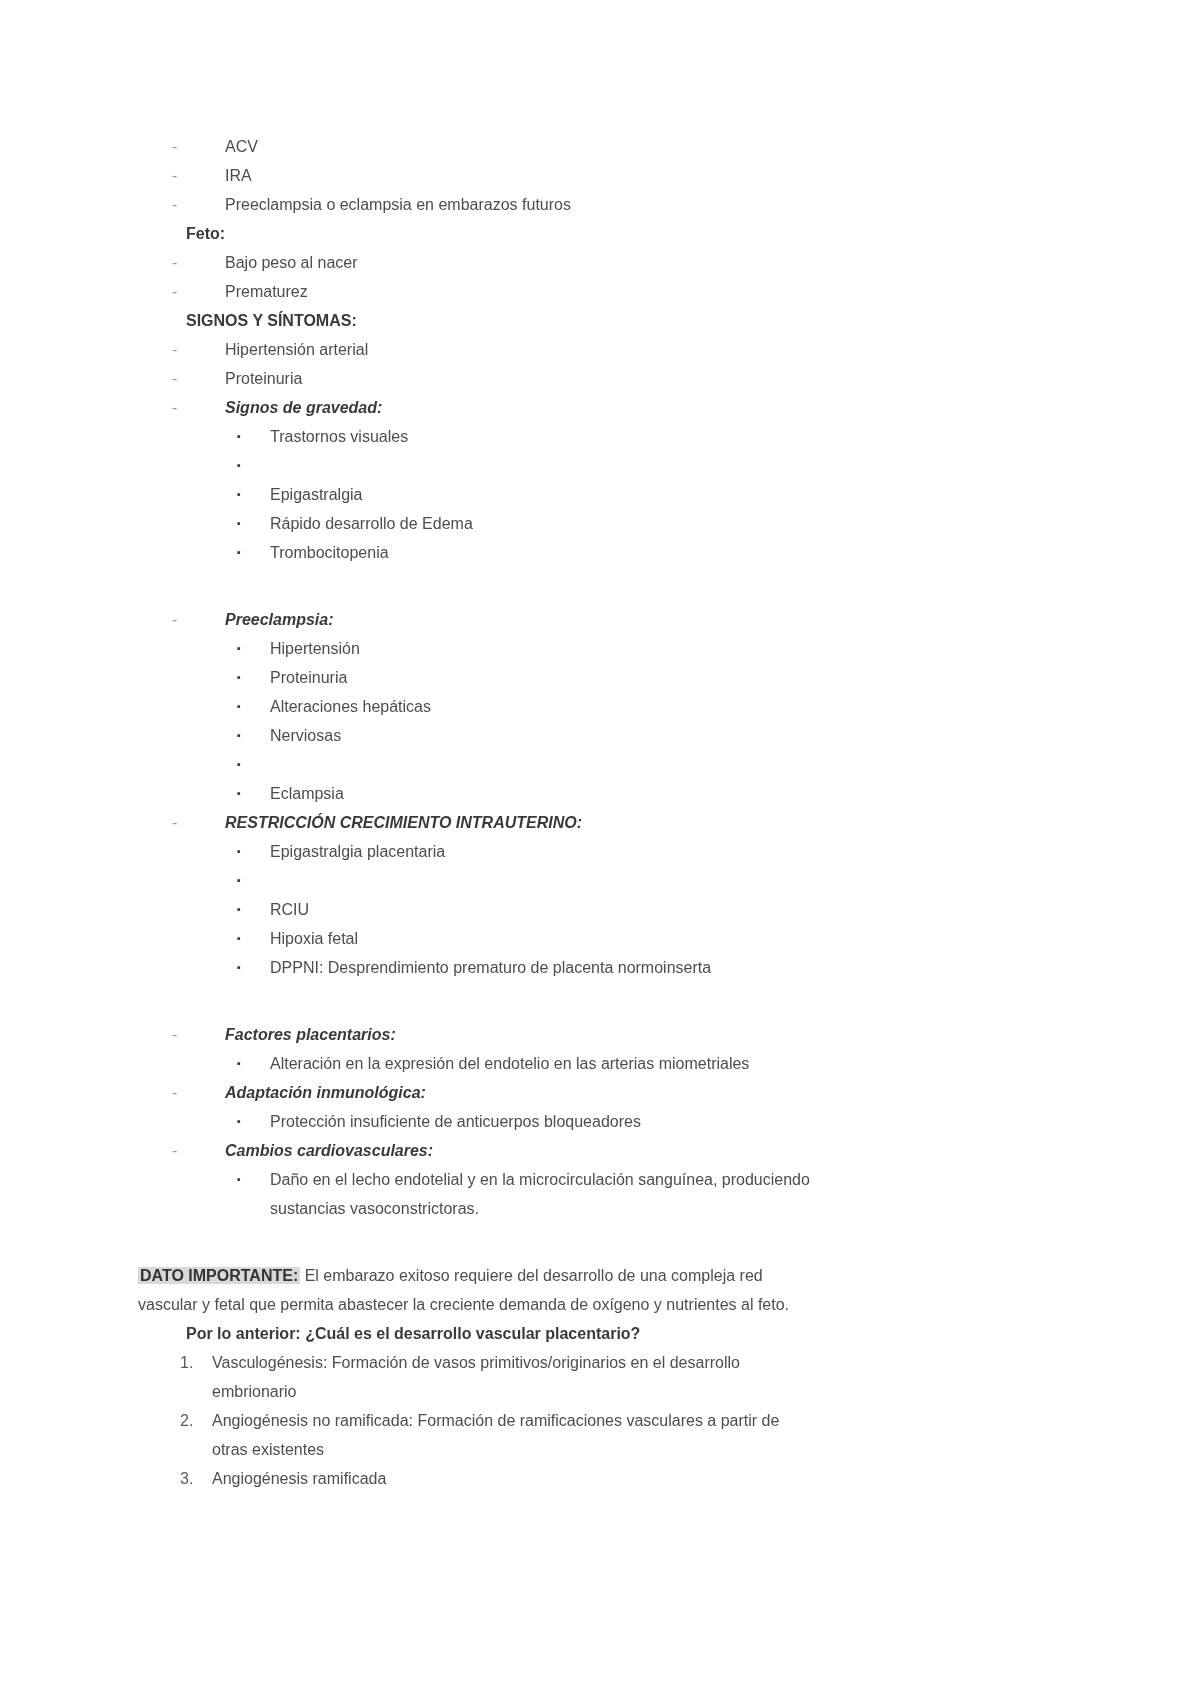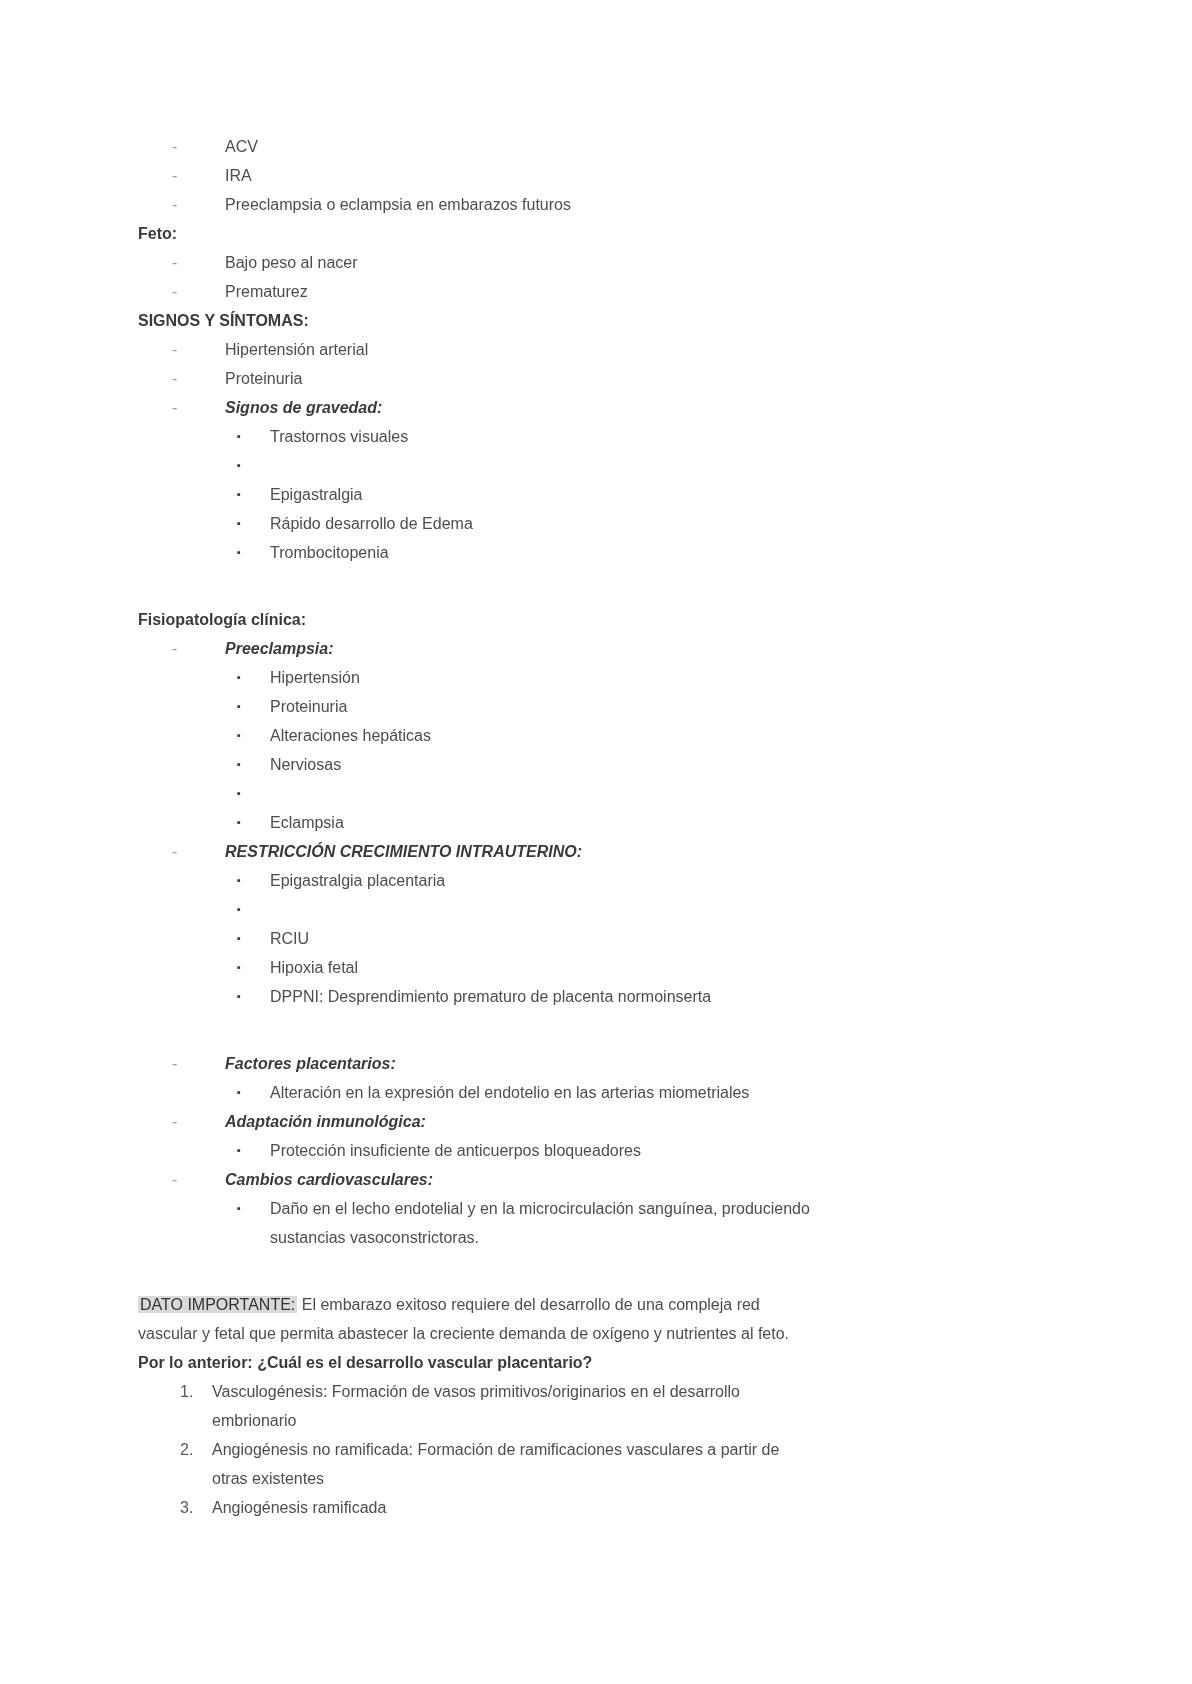--- a/index.html
+++ b/index.html
@@ -2,35 +2,35 @@
 <html><head>
 <meta charset="utf-8">
 <style>
   html,body{margin:0;padding:0;}
   body{
     width:1192px;height:1684px;background:#ffffff;position:relative;
     font-family:"Liberation Sans","DejaVu Sans",sans-serif;
     color:#4d4d4d;-webkit-font-smoothing:antialiased;
   }
   .doc{position:absolute;left:138px;top:132px;width:922px;font-size:16px;line-height:29px;}
-  .h{font-weight:bold;color:#3a3a3a;}
+  .h{font-weight:bold;color:#3a3a3a;margin-left:48px;}
   .b{font-weight:bold;color:#3a3a3a;font-style:italic;}
   .li{display:flex;align-items:flex-start;}
   .li .mk{flex:0 0 auto;font-weight:normal;}
   .li .tx{flex:1 1 auto;min-width:0;}
   .dash{padding-left:34px;}
   .dash .mk{width:53px;color:#9a9a9a;}
   .sq{padding-left:99px;}
   .sq .mk{width:33px;color:#3a3a3a;font-size:11px;line-height:29px;}
   .num{padding-left:42px;}
   .num .mk{width:32px;color:#5a5a5a;}
   .gap{height:38px;}
   .para{margin:0;}
   .line{display:block;}
-  .hl{background:#d9d9d9;font-weight:normal;color:#333333;padding:0 2px;}
+  .hl{background:#d9d9d9;font-weight:bold;color:#333333;padding:0 2px;}
 </style>
 </head>
 <body>
 
 <main class="doc">
 
   <div class="li dash">
     <span class="mk">-</span>
     <span class="tx">ACV</span>
   </div>
@@ -81,21 +81,20 @@
     <span class="mk">▪</span>
     <span class="tx">Rápido desarrollo de Edema</span>
   </div>
   <div class="li sq">
     <span class="mk">▪</span>
     <span class="tx">Trombocitopenia</span>
   </div>
 
   <div class="gap"></div>
 
-  <div class="h">Fisiopatología clínica:</div>
   <div class="li dash">
     <span class="mk">-</span>
     <span class="tx b">Preeclampsia:</span>
   </div>
   <div class="li sq">
     <span class="mk">▪</span>
     <span class="tx">Hipertensión</span>
   </div>
   <div class="li sq">
     <span class="mk">▪</span>

